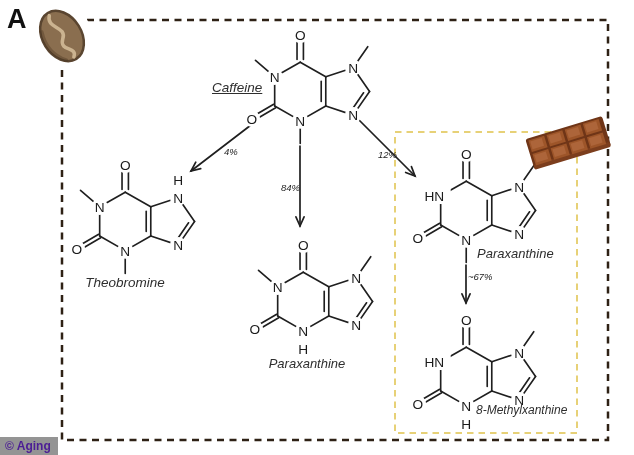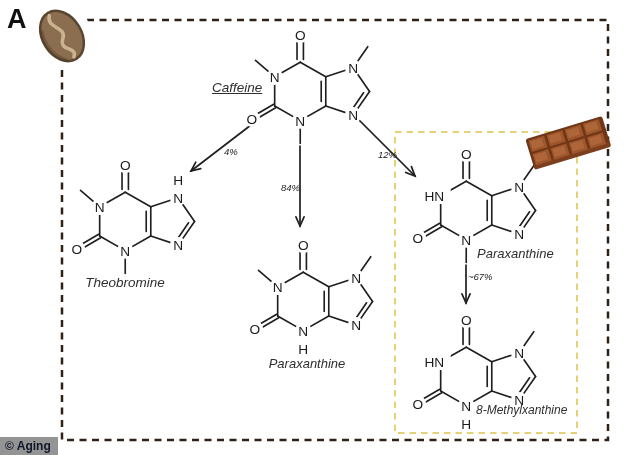--- a/index.html
+++ b/index.html
@@ -285,14 +285,14 @@
   <div class="mol-label centered" style="left:70px;top:275px;width:110px;font-size:13.5px;">Theobromine</div>
   <div class="mol-label centered" style="left:247px;top:356px;width:120px;">Paraxanthine</div>
   <div class="mol-label" style="left:477px;top:246px;">Paraxanthine</div>
   <div class="mol-label" style="left:476px;top:403px;font-size:12px;">8-Methylxanthine</div>
 
   <div class="pct" style="left:224px;top:146px;">4%</div>
   <div class="pct" style="left:281px;top:182px;text-align:center;">84%</div>
   <div class="pct" style="left:366px;top:149px;margin-left:12px;">12%</div>
   <div class="pct" style="left:468px;top:271px;">~67%</div>
 
-  <div class="watermark" style="background: rgb(148, 148, 148); color: #0f172a;">© Aging</div>
+  <div class="watermark" style="background: rgb(148, 148, 148); color: #4c1d95;">© Aging</div>
 </div>
 
 </body></html>

